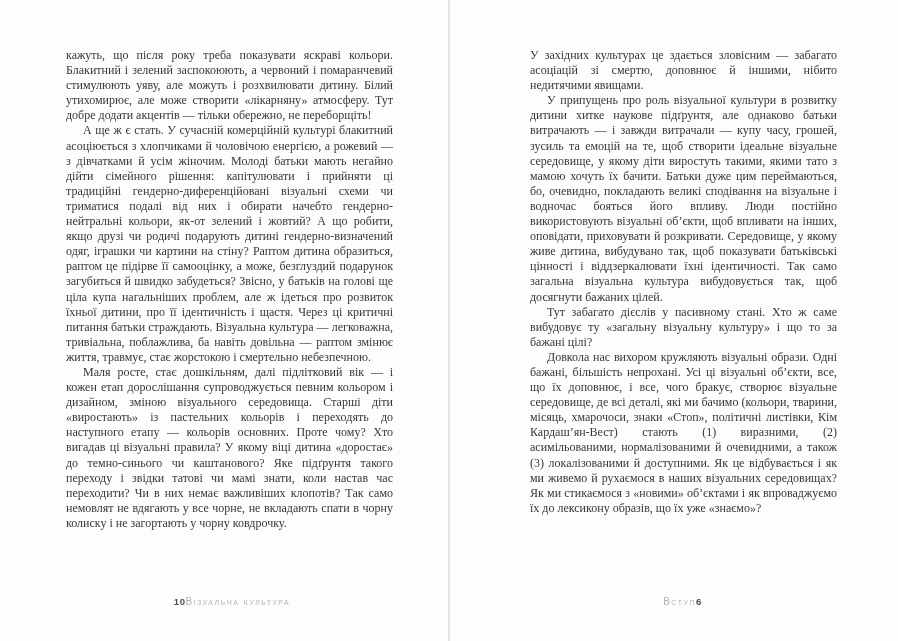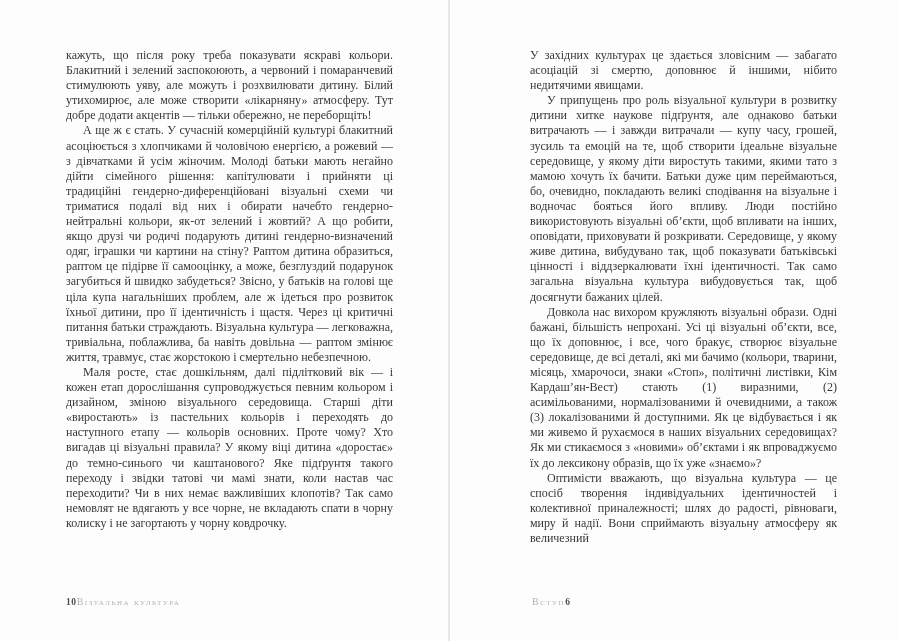--- a/index.html
+++ b/index.html
@@ -43,23 +43,23 @@
   .page-left  .text-block { left: 66px;  width: 327px; }
   .page-right .text-block { left: 80px;  width: 307px; }
 
   .para { margin: 0; }
   .para.indent { text-indent: 17px; }
 
   .footer {
     position: absolute;
     top: 596px;
     display: flex;
-    justify-content: flex-start;
+    justify-content: center;
     align-items: baseline;
-    font-family: Liberation Serif, serif;
+    font-family: Liberation Sans, sans-serif;
   }
   .page-left  .footer { left: 66px; width: 332px; }
   .page-right .footer { left: 82px; width: 301px; }
 
   .folio {
     font-size: 9.5px;
     font-weight: 700;
     letter-spacing: 0.6px;
     color: #4d4d4d;
   }
@@ -86,22 +86,22 @@
       <span class="running-head">Візуальна культура</span>
     </div>
   </div>
 
   <div class="gutter-line"></div>
 
   <div class="page page-right">
     <div class="text-block">
         <p class="para">У західних культурах це здається зловісним — забагато асоціацій зі смертю, доповнює й іншими, нібито недитячими явищами.</p>
         <p class="para indent">У припущень про роль візуальної культури в розвитку дитини хитке наукове підґрунтя, але однаково батьки витрачають — і завжди витрачали — купу часу, грошей, зусиль та емоцій на те, щоб створити ідеальне візуальне середовище, у якому діти виростуть такими, якими тато з мамою хочуть їх бачити. Батьки дуже цим переймаються, бо, очевидно, покладають великі сподівання на візуальне і водночас бояться його впливу. Люди постійно використовують візуальні об’єкти, щоб впливати на інших, оповідати, приховувати й розкривати. Середовище, у якому живе дитина, вибудувано так, щоб показувати батьківські цінності і віддзеркалювати їхні ідентичності. Так само загальна візуальна культура вибудовується так, щоб досягнути бажаних цілей.</p>
+        <p class="para indent">Тут забагато дієслів у пасивному стані. Хто ж саме вибудовує ту «загальну візуальну культуру» і що то за бажані цілі?</p>
         <p class="para indent">Довкола нас вихором кружляють візуальні образи. Одні бажані, більшість непрохані. Усі ці візуальні об’єкти, все, що їх доповнює, і все, чого бракує, створює візуальне середовище, де всі деталі, які ми бачимо (кольори, тварини, місяць, хмарочоси, знаки «Стоп», політичні листівки, Кім Кардаш’ян-Вест) стають (1) виразними, (2) асимільованими, нормалізованими й очевидними, а також (3) локалізованими й доступними. Як це відбувається і як ми живемо й рухаємося в наших візуальних середовищах? Як ми стикаємося з «новими» об’єктами і як впроваджуємо їх до лексикону образів, що їх уже «знаємо»?</p>
-        <p class="para indent">Оптимісти вважають, що візуальна культура — це спосіб творення індивідуальних ідентичностей і колективної приналежності; шлях до радості, рівноваги, миру й надії. Вони сприймають візуальну атмосферу як величезний</p>
       </div>
     <div class="footer">
       <span class="running-head">Вступ</span>
       <span class="folio">6</span>
     </div>
   </div>
 
 </div>
 
 </body></html>

